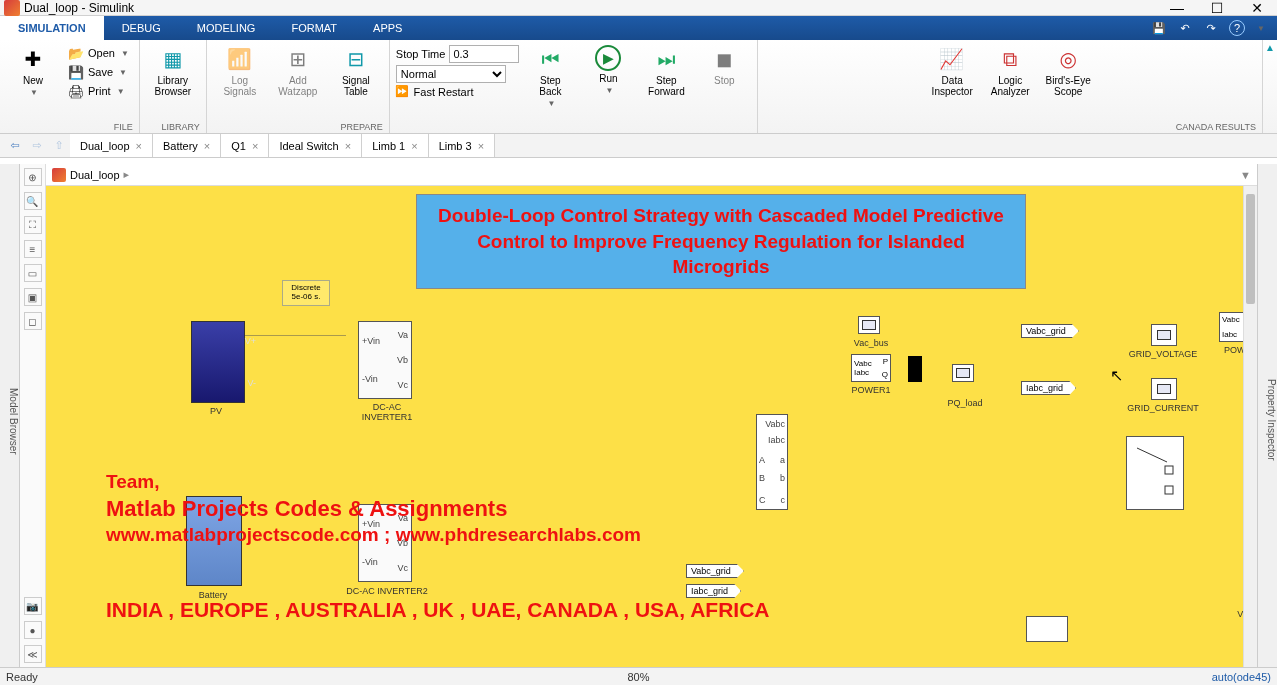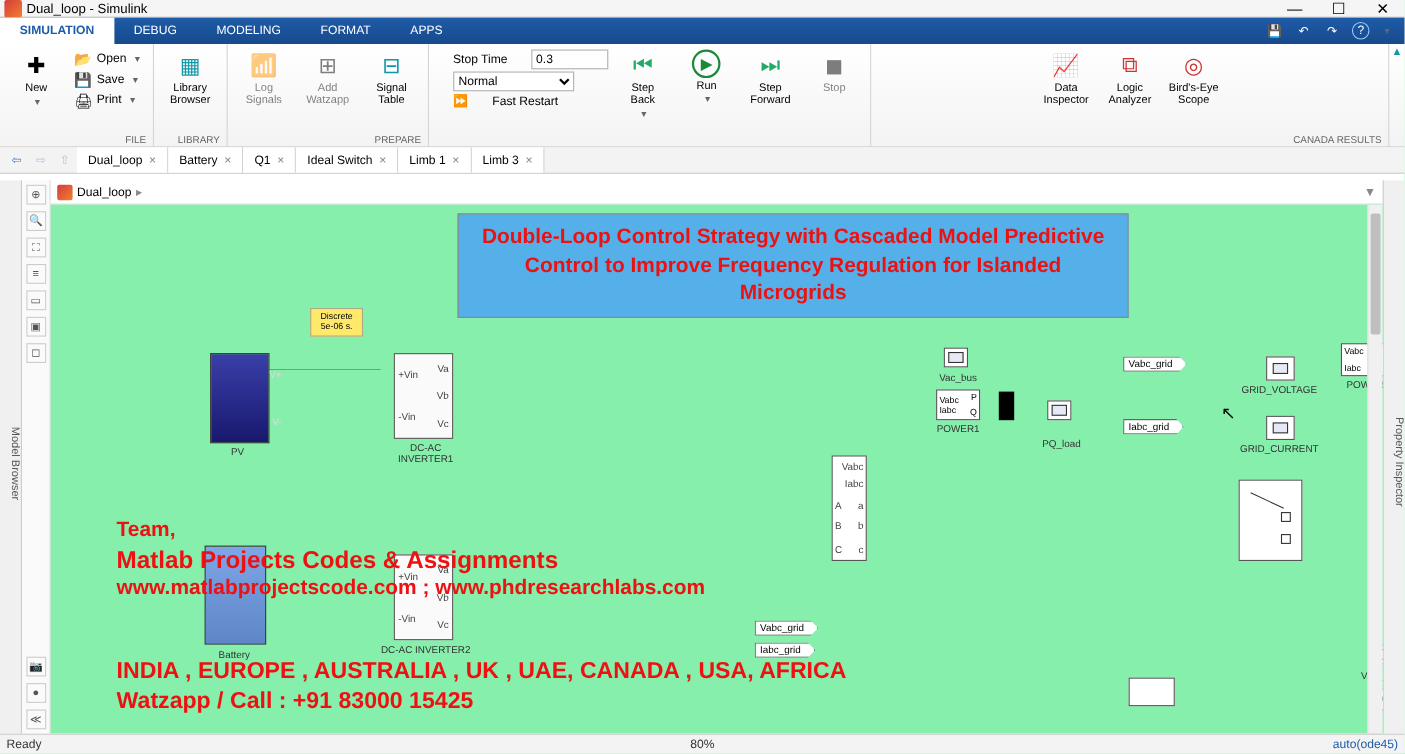--- a/index.html
+++ b/index.html
@@ -25,42 +25,42 @@
 .rgroup .body { flex:1; display:flex; align-items:flex-start; gap:4px; }
 .rgroup .label { text-align:right; font-size:9px; color:#666; padding:1px 0; }
 .bigbtn { width:54px; display:flex; flex-direction:column; align-items:center; gap:2px; padding:3px 2px; cursor:pointer; }
 .bigbtn .ic { width:28px; height:28px; display:flex; align-items:center; justify-content:center; font-size:20px; }
 .bigbtn .lbl { font-size:10px; text-align:center; line-height:1.1; }
 .smallbtns { display:flex; flex-direction:column; gap:1px; padding-top:2px; }
 .smallbtn { display:flex; align-items:center; gap:4px; padding:1px 4px; font-size:11px; cursor:pointer; white-space:nowrap; }
 .smallbtn .ic { width:16px; height:16px; display:inline-flex; align-items:center; justify-content:center; font-size:13px; }
 .dd { font-size:8px; color:#666; margin-left:2px; }
 .simrow { display:flex; flex-direction:column; gap:2px; padding-top:3px; }
-.simline { display:flex; align-items:center; gap:22px; font-size:11px;margin-left:16px; }
+.simline { display:flex; align-items:center; gap:4px; font-size:11px; }
 .simline input[type=text] { width:70px; height:18px; border:1px solid #b0b0b0; padding:0 3px; font-size:11px; }
 .simline select { width:110px; height:18px; border:1px solid #b0b0b0; font-size:11px; background:#fff; }
 
 
 .modeltabs { height:24px; background:#f3f3f3; border-bottom:1px solid #ccc; display:flex; align-items:stretch; padding-left:4px; }
 .modeltabs .navbtn { width:22px; display:flex; align-items:center; justify-content:center; color:#4a7fc0; cursor:pointer; }
 .modeltabs .mtab { padding:0 10px; display:flex; align-items:center; gap:6px; border-right:1px solid #d0d0d0; background:#fff; font-size:11px; cursor:pointer; }
 .modeltabs .mtab .x { color:#888; font-size:11px; }
 
 
 .main { position:absolute; top:164px; bottom:18px; left:0; right:0; display:flex; }
 .side-left { width:20px; background:#f0f0f0; border-right:1px solid #ccc; writing-mode:vertical-rl; text-align:center; font-size:10px; color:#555; padding-top:12px; }
 .side-right { width:20px; background:#f0f0f0; border-left:1px solid #ccc; writing-mode:vertical-rl; text-align:center; font-size:10px; color:#555; padding-top:8px; }
 .palette { width:26px; background:#fafafa; border-right:1px solid #ddd; display:flex; flex-direction:column; gap:6px; padding:4px 0; align-items:center; }
 .palette .pbtn { width:18px; height:18px; border:1px solid #ccc; display:flex; align-items:center; justify-content:center; font-size:10px; color:#555; cursor:pointer; }
 .palette .gap { flex:1; }
 
 .canvaswrap { flex:1; display:flex; flex-direction:column; }
 .crumb { height:22px; border-bottom:1px solid #ddd; display:flex; align-items:center; padding:0 6px; font-size:11px; gap:4px; }
 .crumb .cicon { width:14px; height:14px; background:linear-gradient(135deg,#d63c3c,#f08030); border-radius:2px; }
-.canvas { flex:1; position:relative; background:#86efac; overflow:hidden; }
+.canvas { flex:1; position:relative; background:#fde047; overflow:hidden; }
 .scroll-v { position:absolute; right:0; top:0; bottom:0; width:14px; background:#f0f0f0; border-left:1px solid #ddd; }
 .scroll-v .thumb { position:absolute; left:2px; right:2px; top:8px; height:110px; background:#bfbfbf; border-radius:2px; }
 
 
 .status { position:absolute; left:0; right:0; bottom:0; height:18px; background:#f3f3f3; border-top:1px solid #ccc; display:flex; align-items:center; font-size:11px; padding:0 6px; color:#333; }
 .status .mid { position:absolute; left:50%; transform:translateX(-50%); }
 .status .r { margin-left:auto; color:#1e5ba8; }
 
 
 .blk { position:absolute; border:1px solid #555; background:#fff; font-size:9px; display:flex; align-items:center; justify-content:center; }
@@ -410,21 +410,20 @@
         <line x1="1040" y1="145" x2="1105" y2="148"></line>
           <line x1="1040" y1="202" x2="1105" y2="202"></line>
         <line x1="1060" y1="145" x2="1173" y2="132"></line>
           <line x1="1060" y1="202" x2="1173" y2="150"></line>
       </svg>
 
       <div class="overlaytxt" style="left:60px;top:285px;font-size:19px">Team,</div>
       <div class="overlaytxt" style="left:60px;top:310px;font-size:22px">Matlab Projects Codes &amp; Assignments</div>
       <div class="overlaytxt" style="left:60px;top:412px;font-size:21px">INDIA , EUROPE , AUSTRALIA , UK , UAE, CANADA , USA, AFRICA</div>
       <div class="overlaytxt" style="left:60px;top:338px;font-size:19px">www.matlabprojectscode.com ; www.phdresearchlabs.com</div>
-      <div class="overlaytxt" style="left:60px;top:440px;font-size:21px">Watzapp / Call : +91 83000 15425</div>
 
       <div style="position:absolute;left:1064px;top:180px;font-size:16px;color:#000">↖</div>
 
       <div class="scroll-v">
           <div class="thumb"></div>
         </div>
     </div>
   </div>
 
   <div class="side-right">Property Inspector</div>

